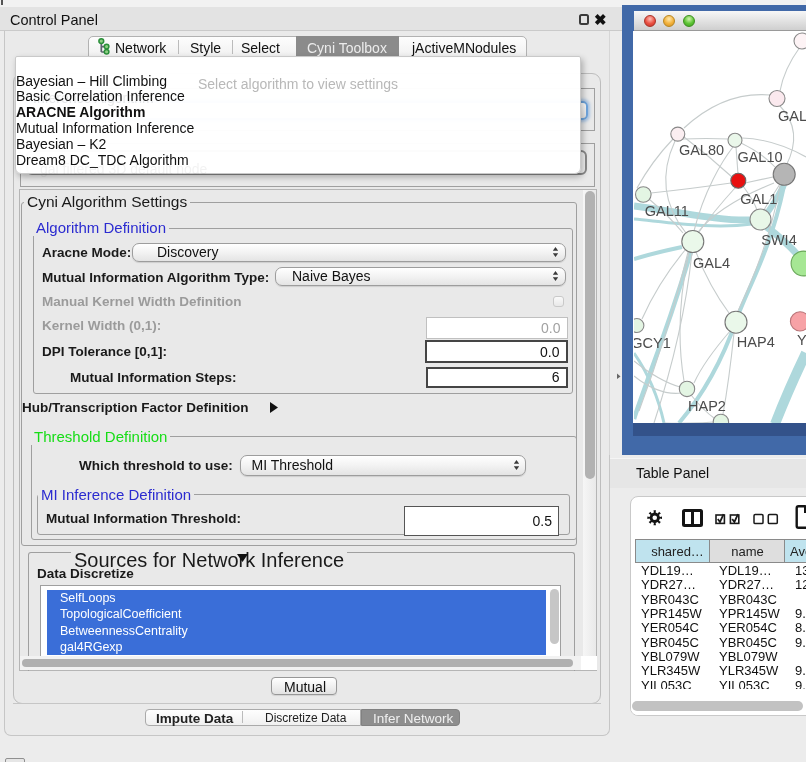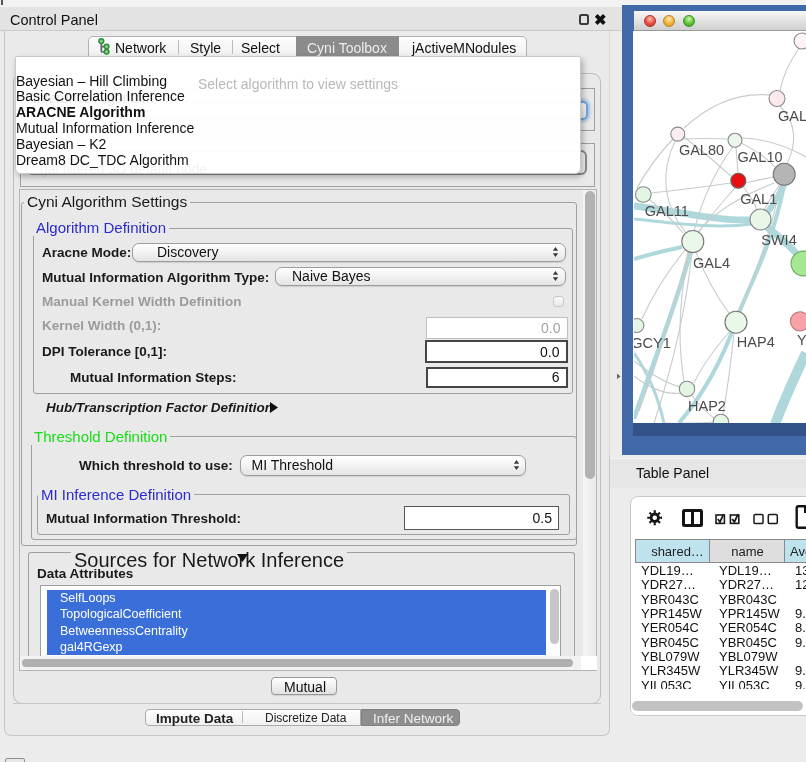--- a/index.html
+++ b/index.html
@@ -90,49 +90,49 @@
   </div>
 <div class="lbl" style="left:42px;top:343.5px;">DPI Tolerance [0,1]:</div>
 <div class="field" style="left:425px;top:340px;width:142.5px;height:23px;border:2px solid #454545;">
     <span>0.0</span>
   </div>
 <div class="lbl" style="left:42px;top:369.5px;margin-left:28px;">Mutual Information Steps:</div>
 <div class="field" style="left:425.5px;top:366.5px;width:142px;height:21px;border:2px solid #454545;">
     <span>6</span>
   </div>
 
-<div class="lbl" style="left:46px;top:399.5px;font-style:italic;">Hub/Transcription Factor Definition</div>
+<div class="lbl" style="left:22px;top:399.5px;">Hub/Transcription Factor Definition</div>
 <svg class="abs" style="left:268px;top:401px;" width="12" height="13" viewBox="0 0 12 13">
     <path d="M2 1 L10 6.5 L2 12 Z" fill="#111"></path>
   </svg>
 
 <div class="grp" style="left:30.5px;top:436px;width:546px;height:104px;"></div>
 <div class="grplbl" style="left:31px;top:427.5px;color:#16dd16;">Threshold Definition</div>
 
 <div class="lbl" style="left:79px;top:457.5px;">Which threshold to use:</div>
 <div class="combo" style="left:239.5px;top:454.5px;width:286.5px;height:21px;">
   <span class="txt" style="left:11px;">MI Threshold</span>
   <svg class="arr" viewBox="0 0 7 11">
       <path d="M3.5 0.5 L6.2 4.2 L0.8 4.2 Z M3.5 10.5 L0.8 6.8 L6.2 6.8 Z" fill="#3a3a3a"></path>
     </svg>
 </div>
 
 <div class="grp" style="left:36.5px;top:494px;width:533px;height:40.5px;"></div>
 <div class="grplbl" style="left:38px;top:485.5px;color:#2b2bd0;">MI Inference Definition</div>
 <div class="lbl" style="left:46px;top:511px;">Mutual Information Threshold:</div>
-<div class="field" style="left:403.5px;top:506px;width:155.5px;height:24px;border:1px solid #555;">
+<div class="field" style="left:403.5px;top:506px;width:155.5px;height:30px;border:1px solid #555;">
     <span>0.5</span>
   </div>
 
 <div class="grp" style="left:28px;top:552px;width:546.5px;height:119px;border-bottom:none;border-radius:3px 3px 0 0;"></div>
 <div class="grplbl" style="left:34px;top:548.5px;color:#1a1a1a;font-size:20px;margin-left:37px;">Sources for Network Inference</div>
 <svg class="abs" style="left:236px;top:552px;" width="13" height="11" viewBox="0 0 13 11">
     <path d="M1 2 L12 2 L6.5 10 Z" fill="#111"></path>
   </svg>
-<div class="lbl" style="left:37px;top:566px;">Data Attributes</div>
+<div class="lbl" style="left:37px;top:566px;">Data Discretize</div>
 
 <div class="abs" style="left:40px;top:585px;width:520.5px;height:70.5px;background:#fff;border:1px solid #9f9f9f;border-bottom:none;"></div>
 <div class="abs" style="left:47px;top:589.5px;width:498.5px;height:65.5px;background:#3a6ed8;"></div>
 <div class="abs" style="left:60px;top:590px;width:440px;font-size:12.5px;color:#fff;line-height:16.4px;">SelfLoops<br>TopologicalCoefficient<br>BetweennessCentrality<br>gal4RGexp</div>
 <div class="abs" style="left:549.5px;top:589px;width:9px;height:55px;background:#c6c6c6;border-radius:4.5px;"></div>
 
 <div class="abs" style="left:20px;top:656px;width:561px;height:14px;background:#f2f2f2;"></div>
 <div class="abs" style="left:22px;top:658.5px;width:551px;height:8.5px;background:#b0b0b0;border-radius:4px;"></div>
 <div class="abs" style="left:581px;top:656px;width:16px;height:14px;background:#fff;"></div>
 

